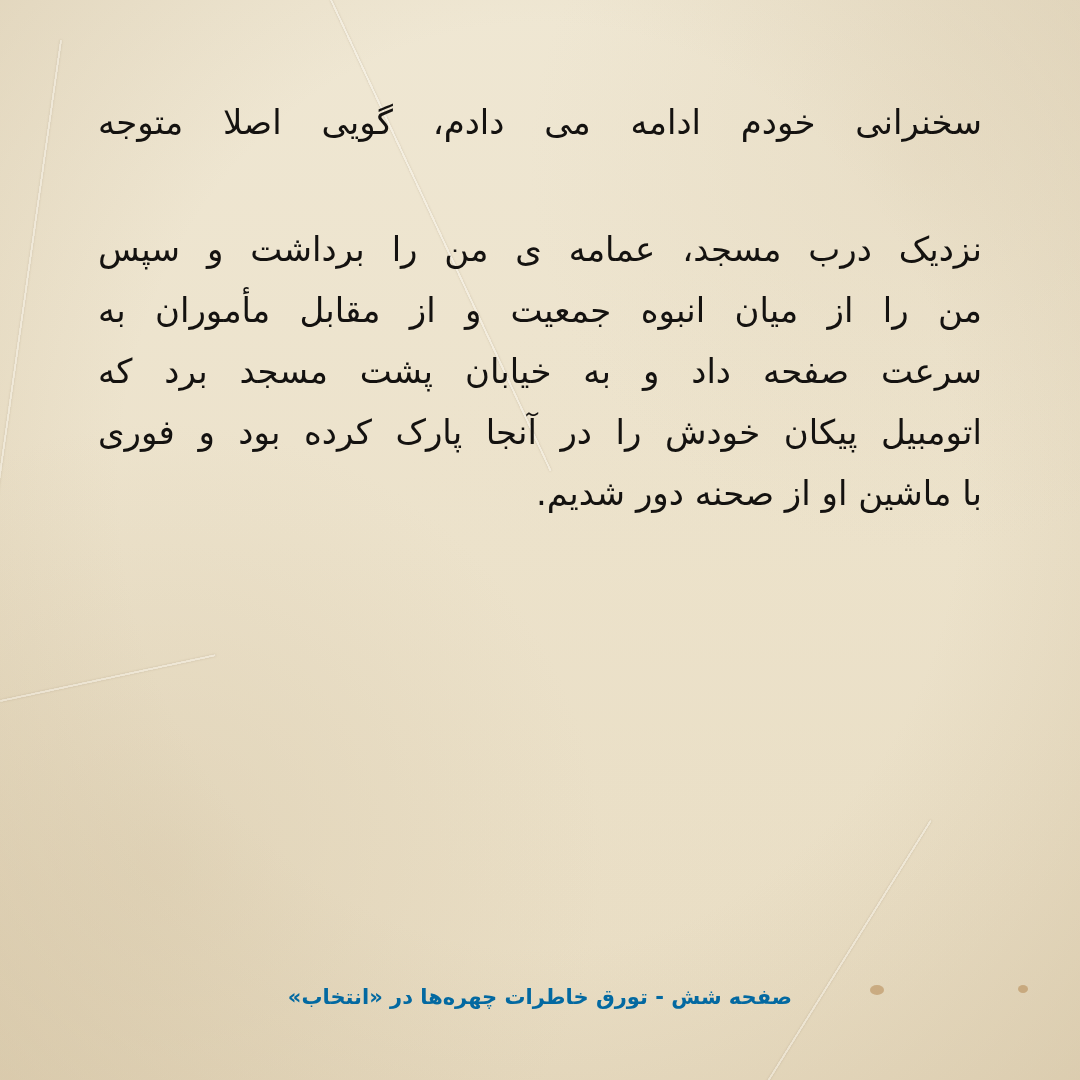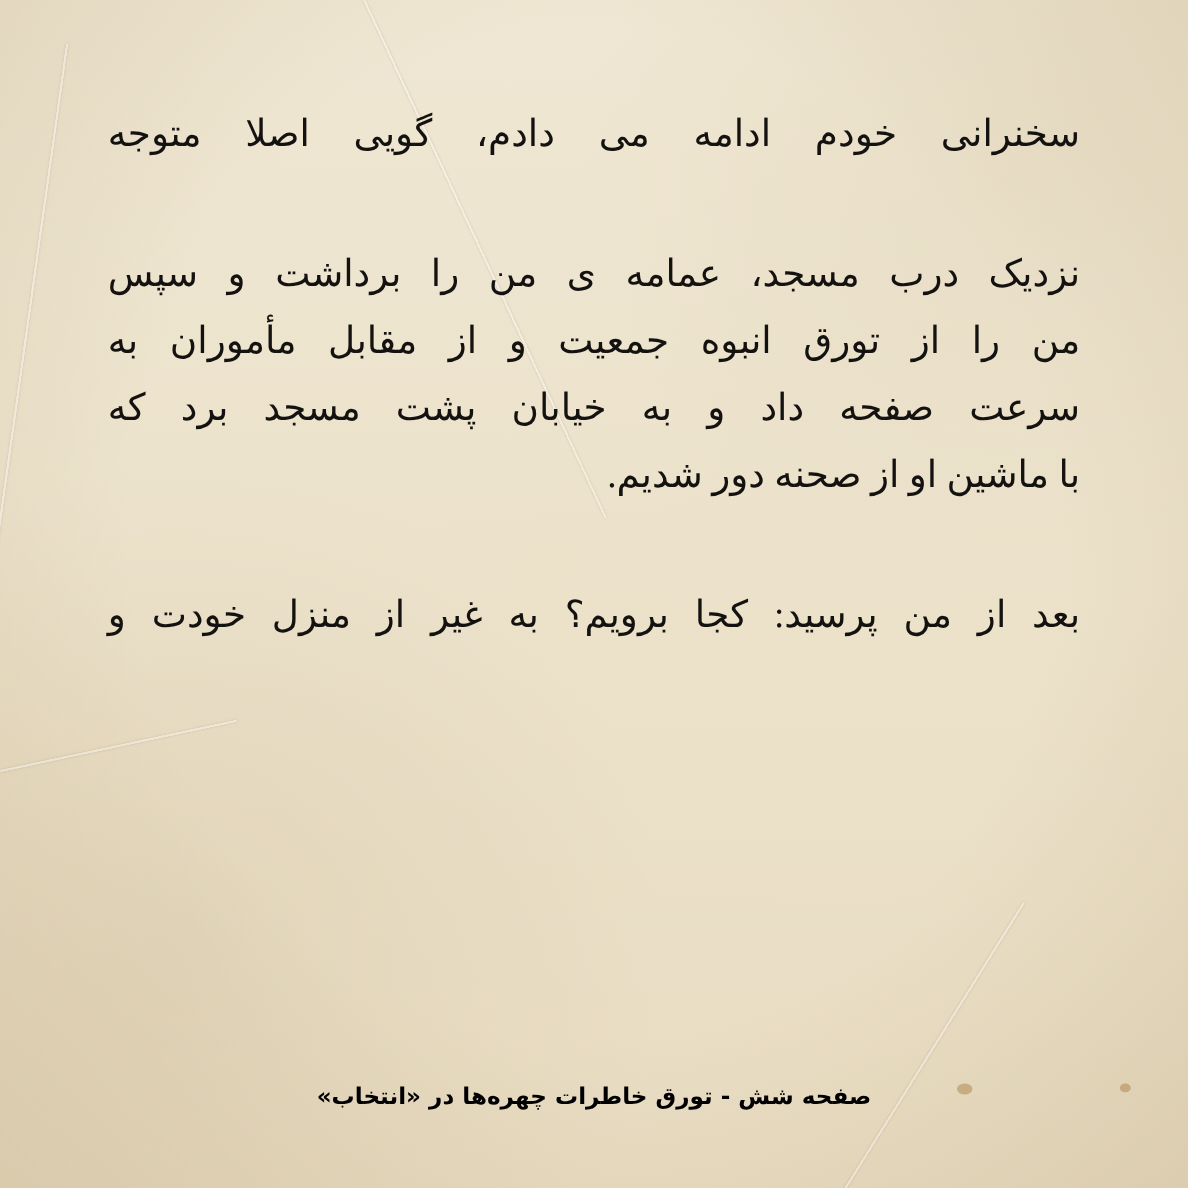--- a/index.html
+++ b/index.html
@@ -45,37 +45,36 @@
     }
     .line {
       display: block;
       height: 61px;
       line-height: 61px;
       font-size: 34px;
       white-space: nowrap;
       text-align-last: justify;
       text-align: justify;
       width: 884px;
-      font-family: Liberation Serif, serif;
     }
     .line.last {
       text-align-last: right;
     }
     .gap {
       display: block;
       height: 66px;
     }
     .footer {
       position: absolute;
       left: 0;
       right: 0;
       top: 985px;
       text-align: center;
       direction: rtl;
-      color: #000000;
+      color: #0369a1;
       font-size: 21px;
       font-weight: bold;
       letter-spacing: 0px;
     }
     .footer span { margin-left: 0; }
   </style>
 </head>
 <body>
 
 <div class="crease c1"></div>
@@ -85,25 +84,23 @@
 <div class="stain" style="left:870px;top:985px;width:14px;height:10px;"></div>
 <div class="stain" style="left:1018px;top:985px;width:10px;height:8px;"></div>
 
 <div class="page">
   <div>
     <span class="line">سخنرانی خودم ادامه می دادم، گویی اصلا متوجه</span>
   </div>
   <span class="gap"></span>
   <div>
     <span class="line">نزدیک درب مسجد، عمامه ی من را برداشت و سپس</span>
-    <span class="line">من را از تورق انبوه جمعیت و از مقابل مأموران به</span>
+    <span class="line">من را از میان انبوه جمعیت و از مقابل مأموران به</span>
     <span class="line">سرعت صفحه داد و به خیابان پشت مسجد برد که</span>
+    <span class="line">اتومبیل پیکان خودش را در آنجا پارک کرده بود و فوری</span>
     <span class="line last">با ماشین او از صحنه دور شدیم.</span>
   </div>
   <span class="gap"></span>
-  <div>
-    <span class="line">بعد از من پرسید: کجا برویم؟ به غیر از منزل خودت و</span>
-  </div>
 </div>
 
 <div class="footer">
   <span>صفحه شش - تورق خاطرات چهره‌ها در «انتخاب»</span>
 </div>
 
 </body></html>

